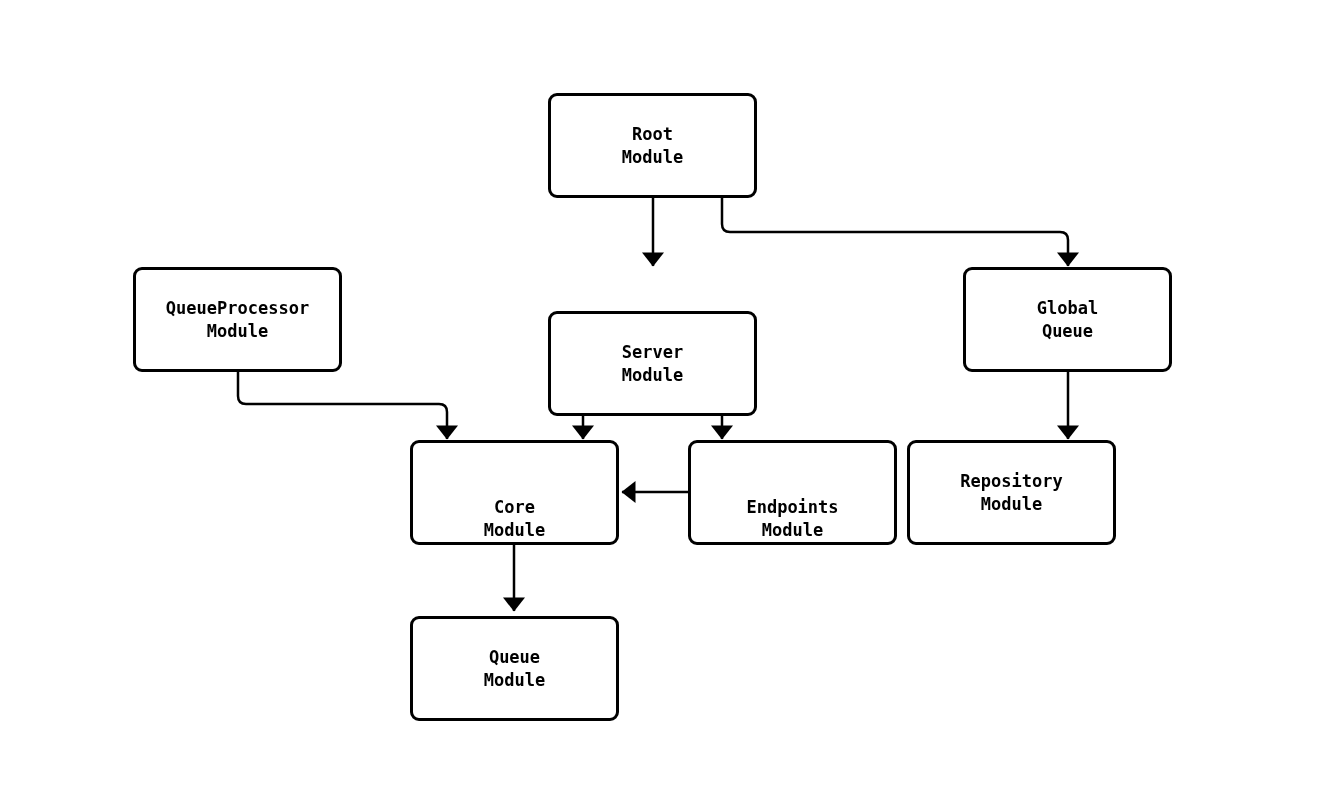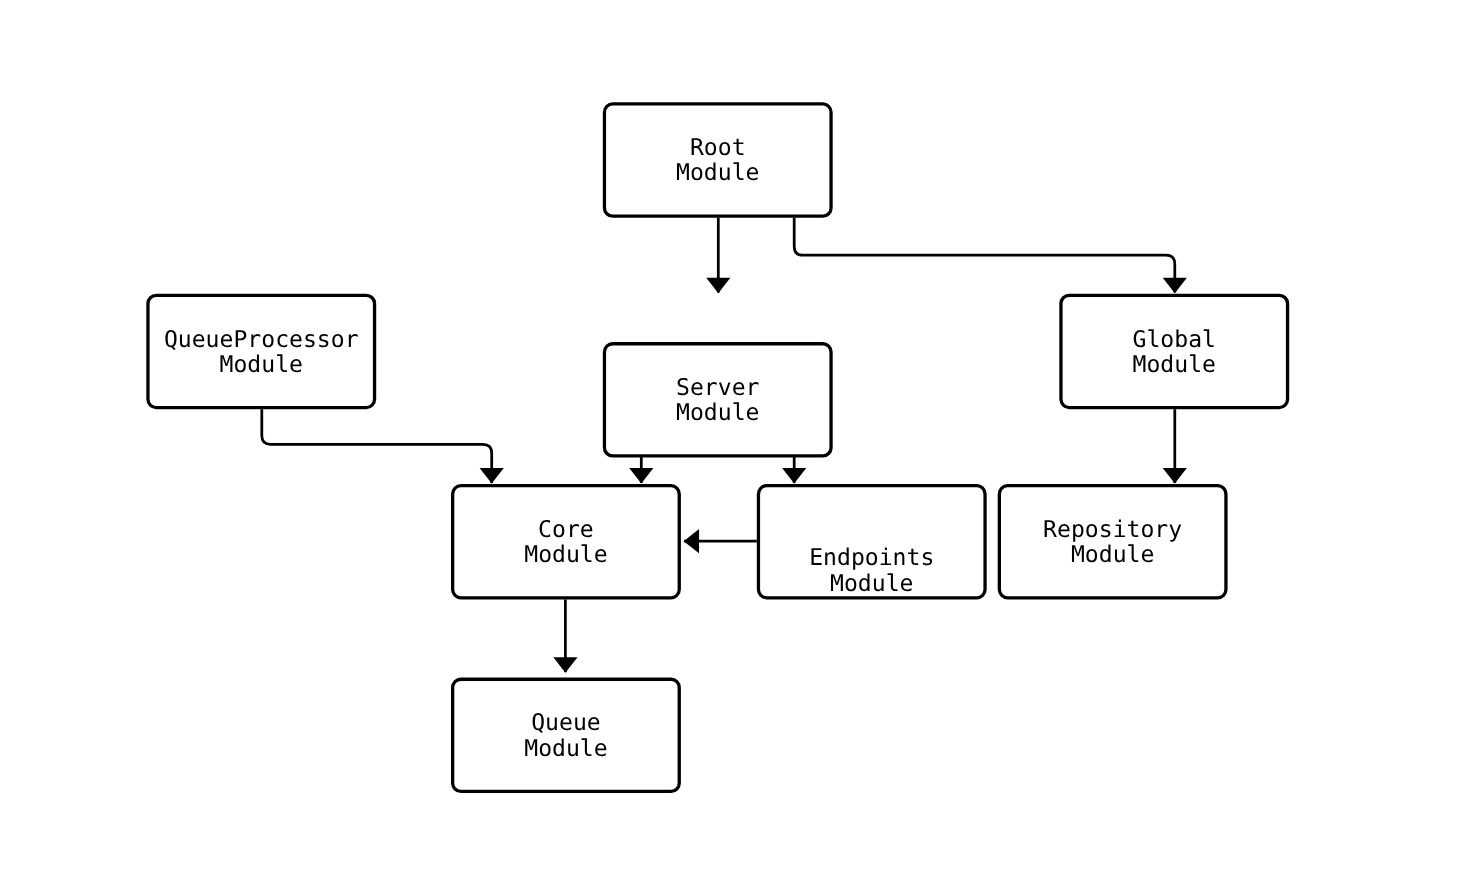--- a/index.html
+++ b/index.html
@@ -37,32 +37,32 @@
     box-sizing: border-box;
     background: var(--node_fill, #ffffff);
     border: 3px solid var(--stroke, #000000);
     border-radius: 9px;
     display: flex;
     align-items: center;
     justify-content: center;
   }
   .node-label {
     color: var(--text, #000000);
-    font-weight: normal;
-    font-size: 21px;
+    font-weight: bold;
+    font-size: 17px;
     line-height: 23px;
     text-align: center;
     white-space: pre-line;
   }
   
   .n-root          { left: 548px; top: 93px;  }
   .n-queueprocessor{ left: 133px; top: 267px; justify-content: center; }
   .n-server        { left: 548px; top: 267px; margin-top: 44px; }
   .n-global        { left: 963px; top: 267px; }
-  .n-core          { left: 410px; top: 440px; }
+  .n-core          { left: 410px; top: 440px; align-items: flex-end; }
   .n-endpoints     { left: 688px; top: 440px; align-items: flex-end; }
   .n-repository    { left: 907px; top: 440px; }
   .n-queue         { left: 410px; top: 616px; }
 </style>
 </head>
 <body>
 
 <div class="canvas">
 
   <svg class="edges-layer" viewBox="0 0 1337 809" xmlns="http://www.w3.org/2000/svg">
@@ -99,21 +99,21 @@
 Module</span>
   </div>
 
   <div class="node n-server">
     <span class="node-label">Server
 Module</span>
   </div>
 
   <div class="node n-global">
     <span class="node-label">Global
-Module</span>
+Queue</span>
   </div>
 
   <div class="node n-core">
     <span class="node-label">Core
 Module</span>
   </div>
 
   <div class="node n-endpoints">
     <span class="node-label">Endpoints
 Module</span>

